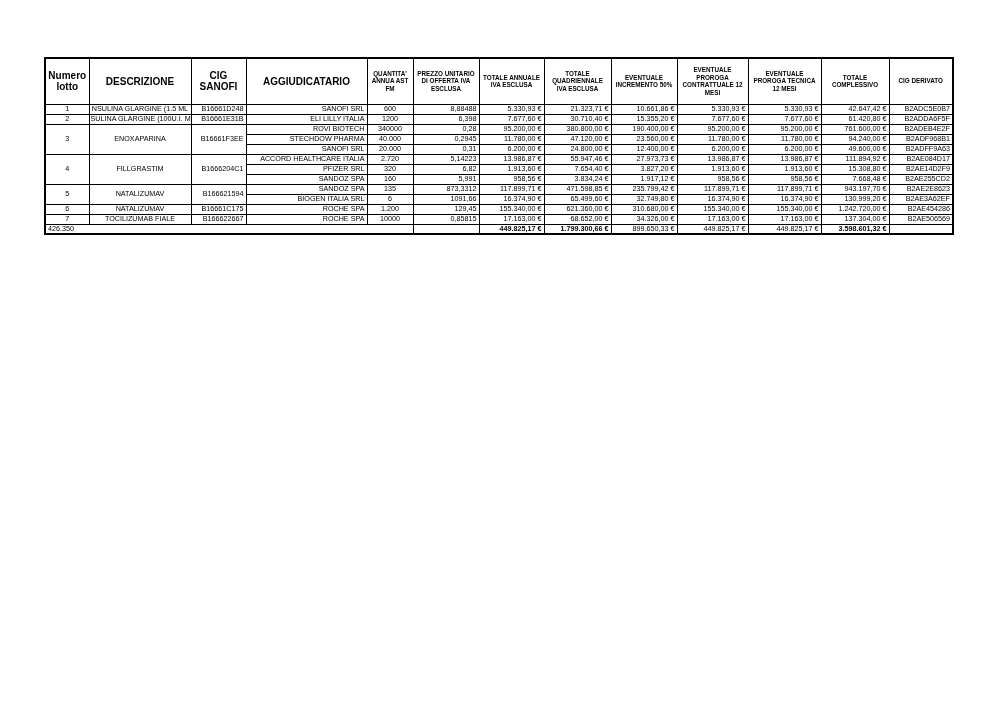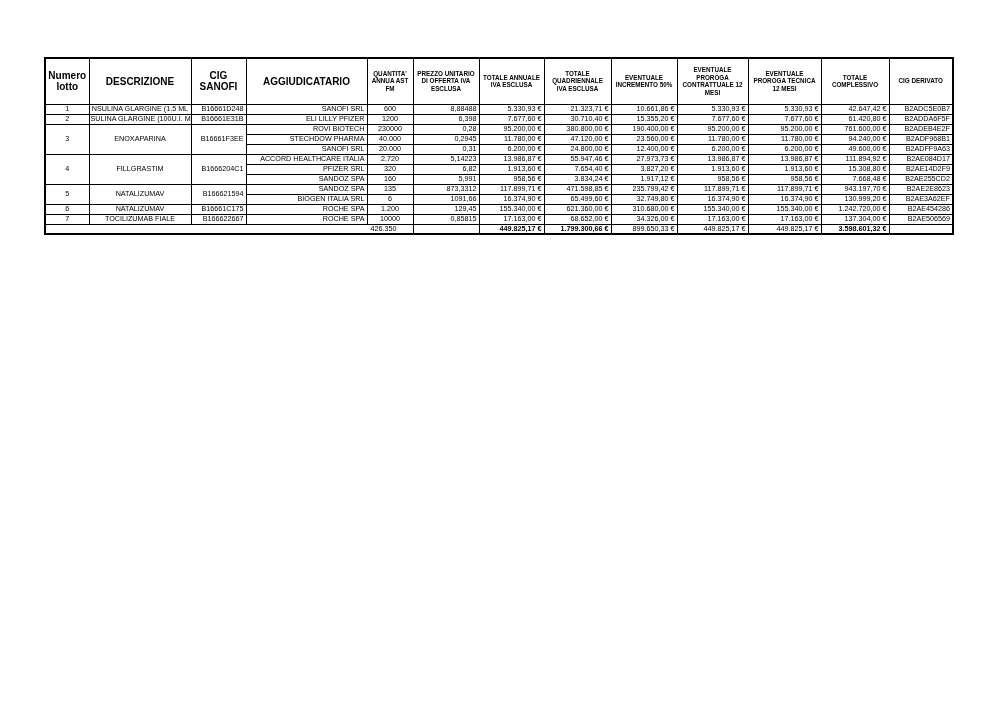--- a/index.html
+++ b/index.html
@@ -38,21 +38,21 @@
     height:10px;
     line-height:1.05;
     padding:0 2px;
     vertical-align:middle;
     white-space:nowrap;
   }
   .ac{text-align:center;}
   .al{text-align:right;}
   .ar{text-align:right;}
   .bold{font-weight:bold;}
-  .tot-qty{text-align:right;padding-right:16px;}
+  .tot-qty{padding-right:16px;}
   .clip{overflow:hidden;white-space:nowrap;padding:0 1px;margin-left:12px;}
 </style>
 </head>
 <body>
 
 <div class="sheet">
   <table>
     <colgroup>
         <col style="width: 44px;">
         <col style="width: 102px;">
@@ -98,37 +98,37 @@
           <td class="ar">10.661,86 €</td>
           <td class="ar">5.330,93 €</td>
           <td class="ar">5.330,93 €</td>
           <td class="ar">42.647,42 €</td>
           <td class="al">B2ADC5E0B7</td>
         </tr>
         <tr>
           <td class="ac">2</td>
           <td class="ac clip">SULINA GLARGINE (100U.I. M</td>
           <td class="al">B16661E31B</td>
-          <td class="al">ELI LILLY PFIZER</td>
+          <td class="al">ELI LILLY ITALIA</td>
           <td class="ac">1200</td>
           <td class="ar">6,398</td>
           <td class="ar">7.677,60 €</td>
           <td class="ar">30.710,40 €</td>
           <td class="ar">15.355,20 €</td>
           <td class="ar">7.677,60 €</td>
           <td class="ar">7.677,60 €</td>
           <td class="ar">61.420,80 €</td>
           <td class="al">B2ADDA6F5F</td>
         </tr>
         <tr>
           <td class="ac" rowspan="3">3</td>
           <td class="ac clip" rowspan="3">ENOXAPARINA</td>
           <td class="al" rowspan="3">B16661F3EE</td>
           <td class="al">ROVI BIOTECH</td>
-          <td class="ac">230000</td>
+          <td class="ac">340000</td>
           <td class="ar">0,28</td>
           <td class="ar">95.200,00 €</td>
           <td class="ar">380.800,00 €</td>
           <td class="ar">190.400,00 €</td>
           <td class="ar">95.200,00 €</td>
           <td class="ar">95.200,00 €</td>
           <td class="ar">761.600,00 €</td>
           <td class="al">B2ADEB4E2F</td>
         </tr>
         <tr>

